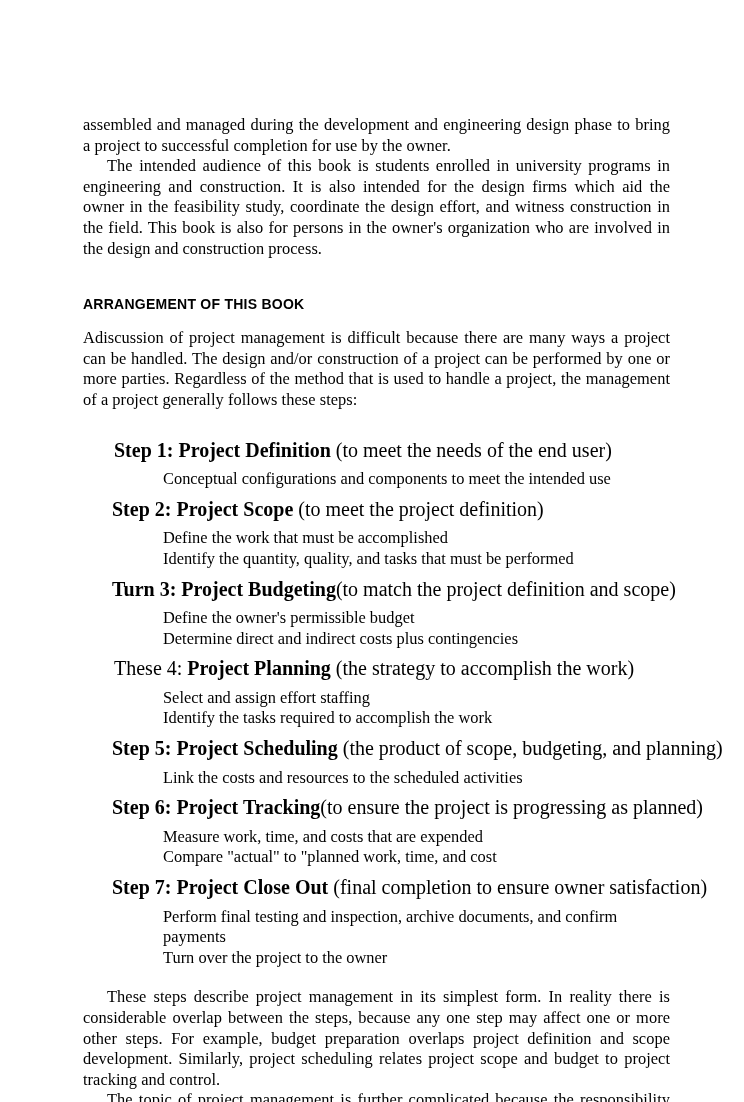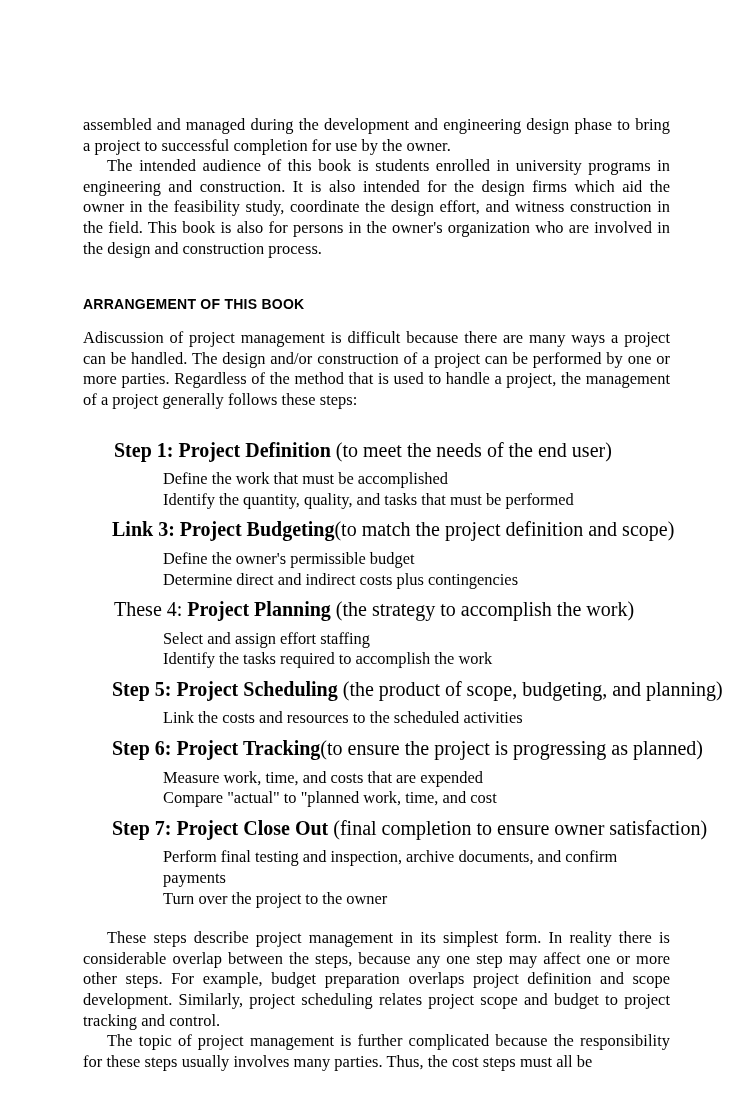--- a/index.html
+++ b/index.html
@@ -123,29 +123,31 @@
     <div class="gap-after-heading"></div>
 
     <p class="body-para cont">Adiscussion of project management is difficult because there are many ways a project can be handled. The design and/or construction of a project can be performed by one or more parties. Regardless of the method that is used to handle a project, the management of a project generally follows these steps:</p>
 
     <div class="gap-before-steps"></div>
 
     <div class="steps">
 
       <div class="step-block">
         <div class="step-line indent-a"><span class="step-label">Step 1:</span> <span class="step-title">Project Definition</span> <span class="step-paren">(to meet the needs of the end user)</span></div>
+        <div class="sub-line">Conceptual configurations and components to meet the intended use</div>
       </div>
 
       <div class="step-block">
+        <div class="step-line indent-b"><span class="step-label">Step 2:</span> <span class="step-title">Project Scope</span> <span class="step-paren">(to meet the project definition)</span></div>
         <div class="sub-line">Define the work that must be accomplished</div>
         <div class="sub-line">Identify the quantity, quality, and tasks that must be performed</div>
       </div>
 
       <div class="step-block">
-        <div class="step-line indent-b"><span class="step-label">Link 3:</span> <span class="step-title">Project Budgeting</span><span class="step-paren">(to match the project definition and scope)</span></div>
+        <div class="step-line indent-b"><span class="step-label">Turn 3:</span> <span class="step-title">Project Budgeting</span><span class="step-paren">(to match the project definition and scope)</span></div>
         <div class="sub-line">Define the owner's permissible budget</div>
         <div class="sub-line">Determine direct and indirect costs plus contingencies</div>
       </div>
 
       <div class="step-block">
         <div class="step-line indent-a"><span class="step-label regular-num">These 4:</span> <span class="step-title">Project Planning</span> <span class="step-paren">(the strategy to accomplish the work)</span></div>
         <div class="sub-line">Select and assign effort staffing</div>
         <div class="sub-line">Identify the tasks required to accomplish the work</div>
       </div>
 

